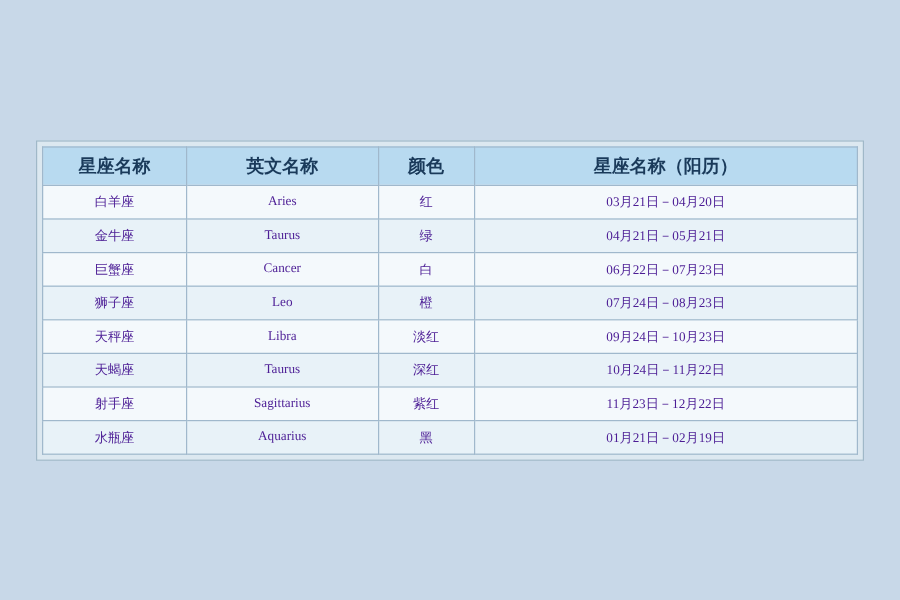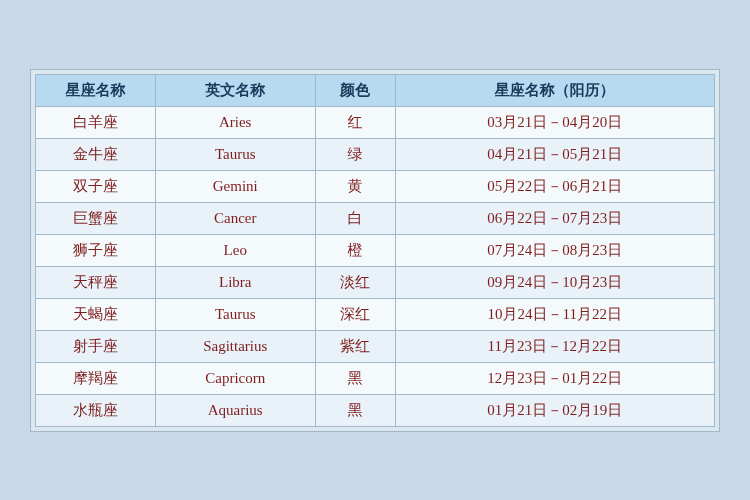--- a/index.html
+++ b/index.html
@@ -18,22 +18,22 @@
       padding: 4px;
     }
     table {
       border-collapse: collapse;
       width: 680px;
     }
     th, td {
       border: 1px solid #a0b8cc;
       text-align: center;
       padding: 6px 10px;
-      font-size: 15px;
-      color: #7f1d1d;
+      font-size: 11px;
+      color: #4c1d95;
       background-color: #f0f6fa;
     }
     thead th {
       background-color: #b8daf0;
       font-weight: bold;
       color: #1a3a5a;
       font-size: 15px;
     }
     tr:nth-child(even) td {
       background-color: #e8f2f8;
@@ -66,26 +66,20 @@
           <td>红</td>
           <td>03月21日－04月20日</td>
         </tr>
         <tr>
           <td>金牛座</td>
           <td>Taurus</td>
           <td>绿</td>
           <td>04月21日－05月21日</td>
         </tr>
         <tr>
-          <td>双子座</td>
-          <td>Gemini</td>
-          <td>黄</td>
-          <td>05月22日－06月21日</td>
-        </tr>
-        <tr>
           <td>巨蟹座</td>
           <td>Cancer</td>
           <td>白</td>
           <td>06月22日－07月23日</td>
         </tr>
         <tr>
           <td>狮子座</td>
           <td>Leo</td>
           <td>橙</td>
           <td>07月24日－08月23日</td>
@@ -102,26 +96,20 @@
           <td>深红</td>
           <td>10月24日－11月22日</td>
         </tr>
         <tr>
           <td>射手座</td>
           <td>Sagittarius</td>
           <td>紫红</td>
           <td>11月23日－12月22日</td>
         </tr>
         <tr>
-          <td>摩羯座</td>
-          <td>Capricorn</td>
-          <td>黑</td>
-          <td>12月23日－01月22日</td>
-        </tr>
-        <tr>
           <td>水瓶座</td>
           <td>Aquarius</td>
           <td>黑</td>
           <td>01月21日－02月19日</td>
         </tr>
       </tbody>
   </table>
 </div>
 
 </body></html>

